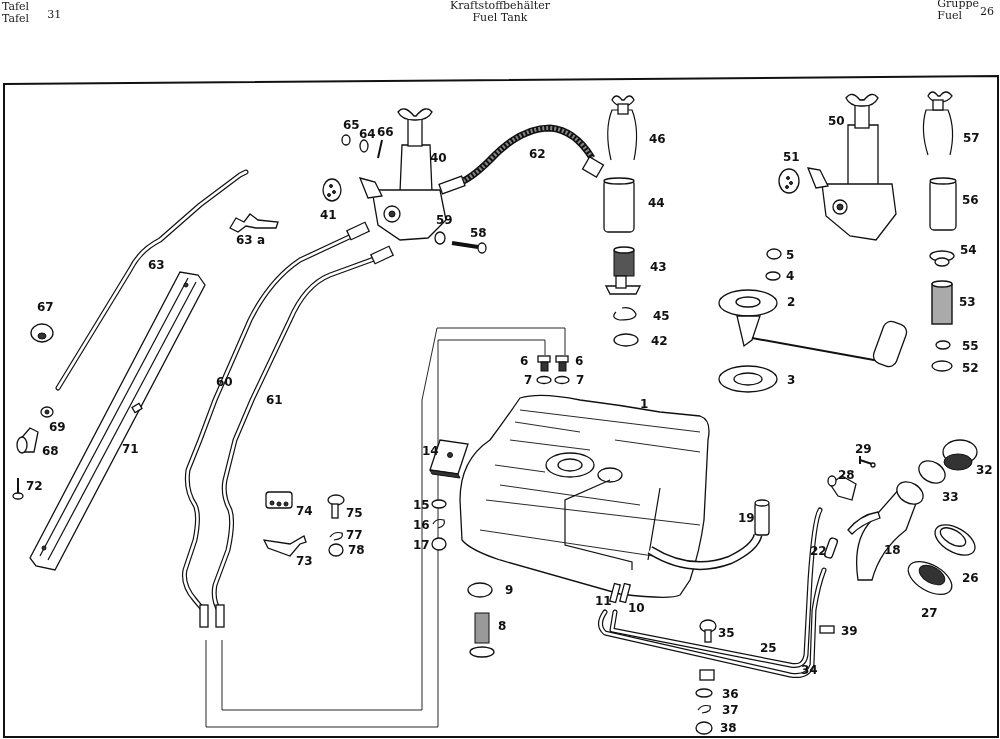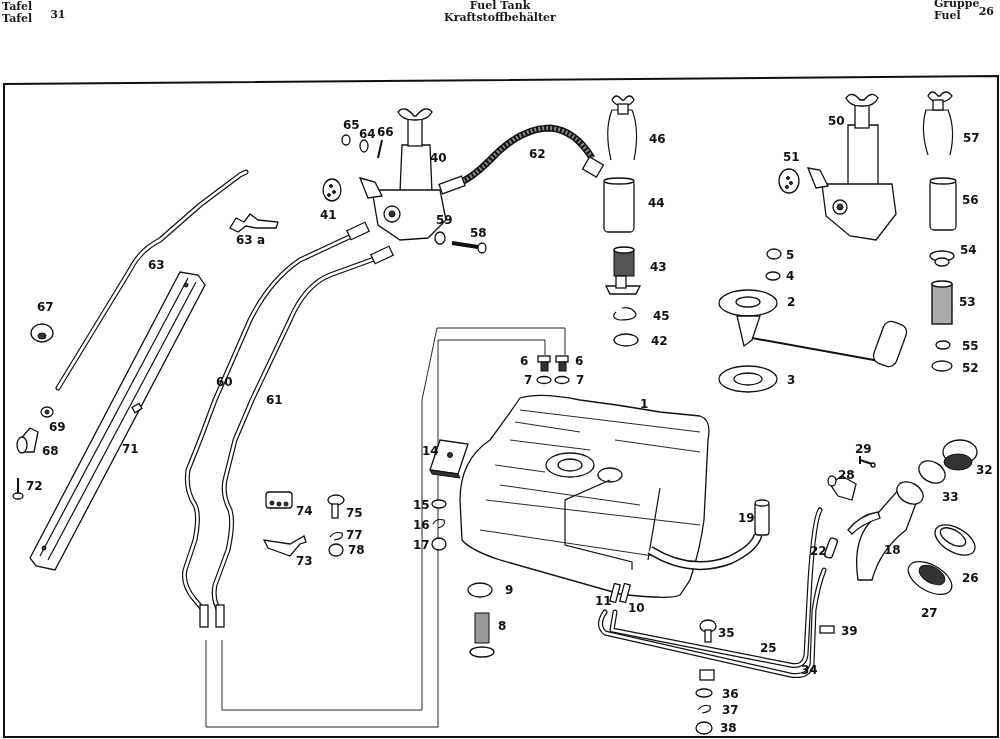--- a/index.html
+++ b/index.html
@@ -1,18 +1,18 @@
 <!DOCTYPE html>
 <html><head>
 <meta charset="utf-8">
 <style>
   html, body { margin:0; padding:0; background:#ffffff; }
   body { width:1000px; height:739px; position:relative; overflow:hidden;
          font-family:"DejaVu Serif", serif; color:#111; }
-  .hdr { position:absolute; font-size:11px; line-height:12px; color:#1a1a1a;font-weight:bold; }
+  .hdr { position:absolute; font-size:11px; line-height:12px; color:#1a1a1a; }
   .hdr .num { font-size:11px; position:relative; top:-4px; margin-left:18px; }
   #hdr-left { left:2px; top:1px; }
   #hdr-center { left:0; width:1000px; top:0px; text-align:center; }
   #hdr-right { right:6px; top:-2px; }
   svg#diagram { position:absolute; left:0; top:0; }
   .lbl { font-family:"DejaVu Sans", sans-serif; font-size:12px; font-weight:bold; fill:#111; }
   .part { fill:#fff; stroke:#111; stroke-width:1.3; }
   .dark { fill:#333; stroke:#111; stroke-width:1; }
   .line { fill:none; stroke:#111; stroke-width:1.2; }
   .tube { fill:none; stroke:#111; stroke-width:5; stroke-linecap:round; stroke-linejoin:round; }
@@ -20,22 +20,22 @@
   .thin { fill:none; stroke:#111; stroke-width:0.9; }
 </style>
 </head>
 <body>
 
 <div class="hdr" id="hdr-left">
   <div>Tafel</div>
   <div><span>Tafel</span><span class="num">31</span></div>
 </div>
 <div class="hdr" id="hdr-center">
+  <div>Kraftstoffbehälter</div>
   <div>Fuel Tank</div>
-  <div>Kraftstoffbehälter</div>
 </div>
 <div class="hdr" id="hdr-right">
   <div>Gruppe</div>
   <div><span>Fuel</span><span class="num">26</span></div>
 </div>
 
 <svg id="diagram" width="1000" height="739" viewBox="0 0 1000 739">
 
   <path d="M4 84 L998 76 L998 737 L4 737 Z" fill="none" stroke="#111" stroke-width="2"></path>
 

